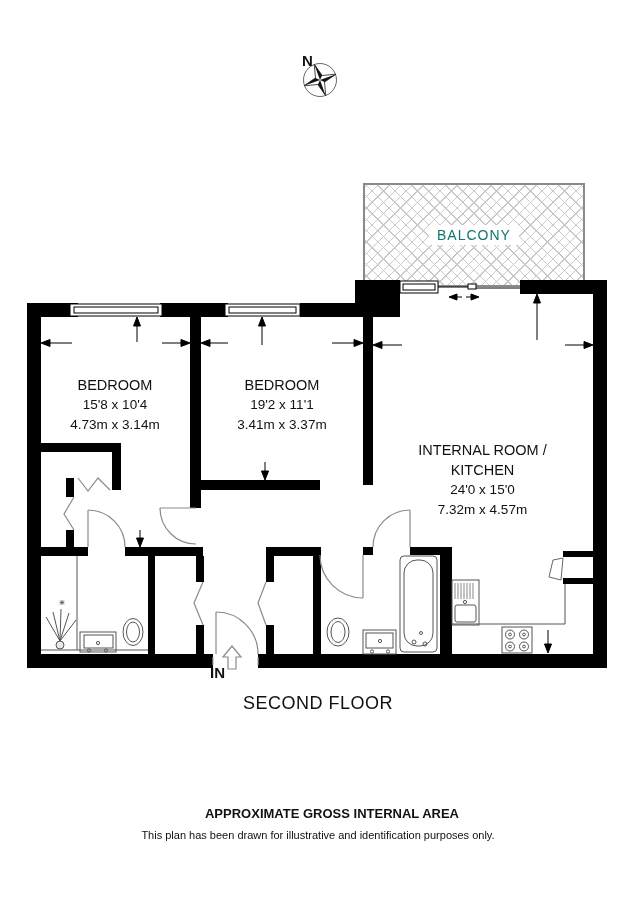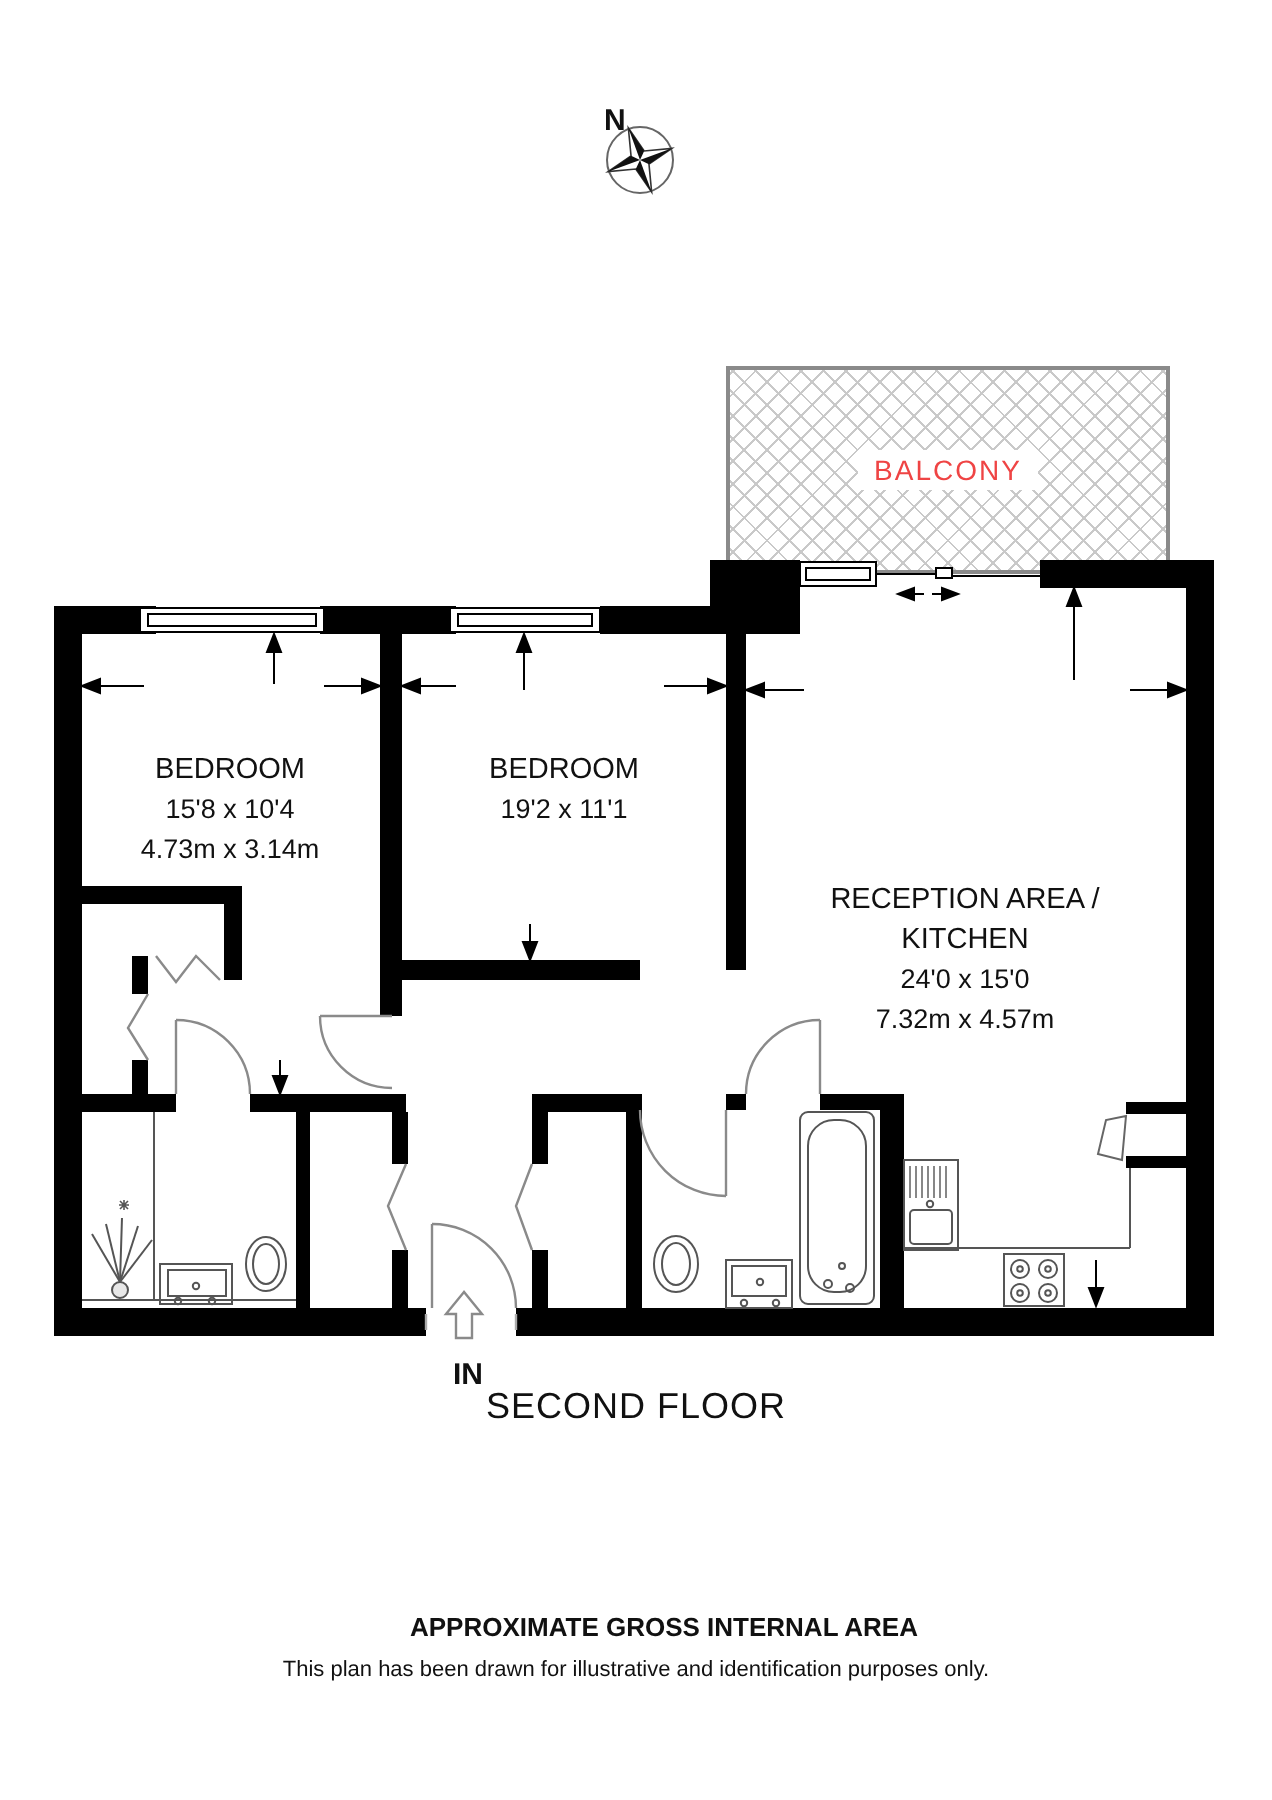--- a/index.html
+++ b/index.html
@@ -5,21 +5,21 @@
   html,body{margin:0;padding:0;background:#fff;}
   .canvas{position:relative;width:636px;height:900px;background:#fff;overflow:hidden;
           font-family:"Liberation Sans",sans-serif;color:#111;}
   .abs{position:absolute;}
   
   .balcony{left:363px;top:183px;width:218px;height:100px;border:2px solid #8a8a8a;
     background:
       repeating-linear-gradient(45deg, transparent 0 7px, #c9c9c9 7px 8px),
       repeating-linear-gradient(-45deg, transparent 0 7px, #c9c9c9 7px 8px);
     display:flex;align-items:center;justify-content:center;}
-  .balcony-label{background:#fff;padding:2px 8px;font-size:14px;letter-spacing:1px;color:#ef4444;}
+  .balcony-label{background:#fff;padding:2px 8px;font-size:14px;letter-spacing:1px;color:#0f766e;}
   
   .room-label{text-align:center;line-height:20px;font-size:13.5px;}
   .room-label .rname{font-size:14.5px;}
   .compass-n{font-size:15px;font-weight:bold;}
   .in-label{font-size:15px;font-weight:600;}
   .floor-title{width:636px;text-align:center;font-size:18px;font-weight:normal;letter-spacing:.5px;}
   .footer{width:636px;text-align:center;}
   .footer .f1,.footer .f2{font-size:13px;font-weight:bold;line-height:18px;margin-left:28px;}
   .footer .f3{font-size:11px;margin-top:6px;}
   svg{position:absolute;left:0;top:0;}
@@ -234,30 +234,31 @@
 
   <div class="abs room-label" style="left:40px;top:375px;width:150px;">
     <div class="rname">BEDROOM</div>
     <div>15'8 x 10'4</div>
     <div>4.73m x 3.14m</div>
   </div>
 
   <div class="abs room-label" style="left:207px;top:375px;width:150px;">
     <div class="rname">BEDROOM</div>
     <div>19'2 x 11'1</div>
+    <div>3.41m x 3.37m</div>
   </div>
 
   <div class="abs room-label" style="left:390px;top:440px;width:185px;">
-    <div class="rname">RECEPTION AREA /</div>
+    <div class="rname">INTERNAL ROOM /</div>
     <div class="rname">KITCHEN</div>
     <div>24'0 x 15'0</div>
     <div>7.32m x 4.57m</div>
   </div>
 
-  <div class="abs in-label" style="left:210px;top:679px;width:48px;text-align:center;">IN</div>
+  <div class="abs in-label" style="left:210px;top:664px;width:48px;text-align:left;">IN</div>
 
   <div class="abs floor-title" style="top:693px;">SECOND FLOOR</div>
 
   <div class="abs footer" style="top:805px;">
     <div class="f1">APPROXIMATE GROSS INTERNAL AREA</div>
     <div class="f3">This plan has been drawn for illustrative and identification purposes only.</div>
   </div>
 
 </div>
 

